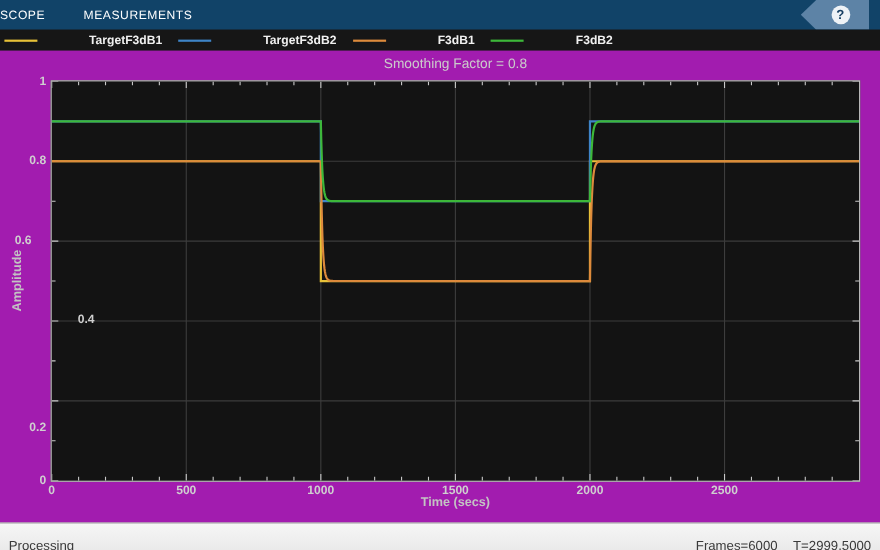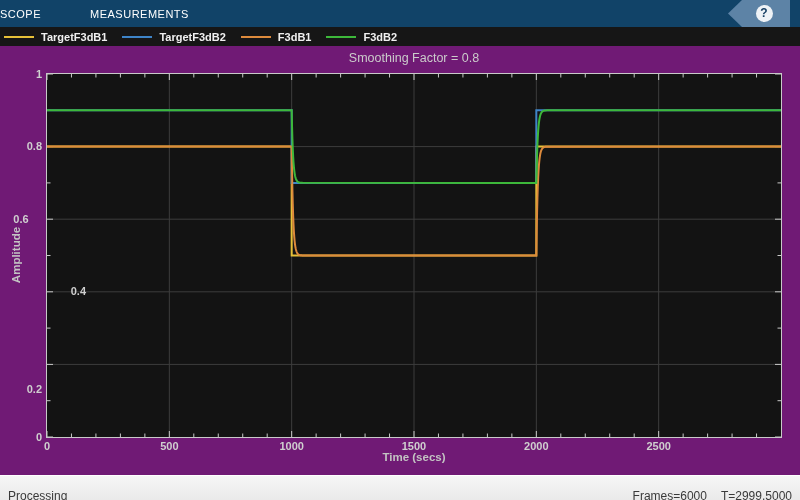--- a/index.html
+++ b/index.html
@@ -11,43 +11,43 @@
   }
   
   .toolbar{
     position:absolute;left:0;top:0;width:800px;height:27px;
     background:#114368;display:flex;align-items:center;
   }
   .tab{
     color:#ffffff;font-size:11px;letter-spacing:.5px;cursor:default;
   }
   .tab-scope{}
-  .tab-meas{margin-left:49px;}
+  .tab-meas{margin-left:35px;}
   .help-tag{
     position:absolute;right:10px;top:0;width:62px;height:27px;
     background:#5d83a6;
     clip-path:polygon(0 50%, 14px 0, 100% 0, 100% 100%, 14px 100%);
     display:flex;align-items:center;justify-content:center;
   }
   .help-circle{
     width:17px;height:17px;border-radius:50%;background:#eef2f6;
     color:#173f63;font-size:12px;font-weight:bold;text-align:center;
     line-height:17px;margin-left:10px;
   }
   
   .legend-row{
     position:absolute;left:0;top:27px;width:800px;height:19px;
     background:#161616;display:flex;align-items:center;padding-left:4px;
     box-sizing:border-box;
   }
   .legend-item{display:flex;align-items:center;margin-right:15px;}
   .legend-sample{width:30px;height:2px;margin-right:7px;}
-  .legend-label{color:#f0f0f0;font-size:11px;font-weight:bold;}
-  
-  .figure{position:absolute;left:0;top:46px;width:800px;height:429px;background:#701a75;}
+  .legend-label{color:#f0f0f0;font-size:11px;font-weight:bold;margin-left:40px;}
+  
+  .figure{position:absolute;left:0;top:46px;width:800px;height:429px;background:#a21caf;}
   .chart-title{
     position:absolute;left:114px;top:5px;width:600px;text-align:center;
     color:#cbcbcb;font-size:12.5px;font-weight:500;
   }
   .plot-svg{
     position:absolute;left:46px;top:27px;
     background:#131313;border:1px solid #c9c9c9;
   }
   .tick-label{position:absolute;color:#cfcfcf;font-size:11px;font-weight:bold;}
   .x-tick-label{top:394px;width:60px;text-align:center;}

